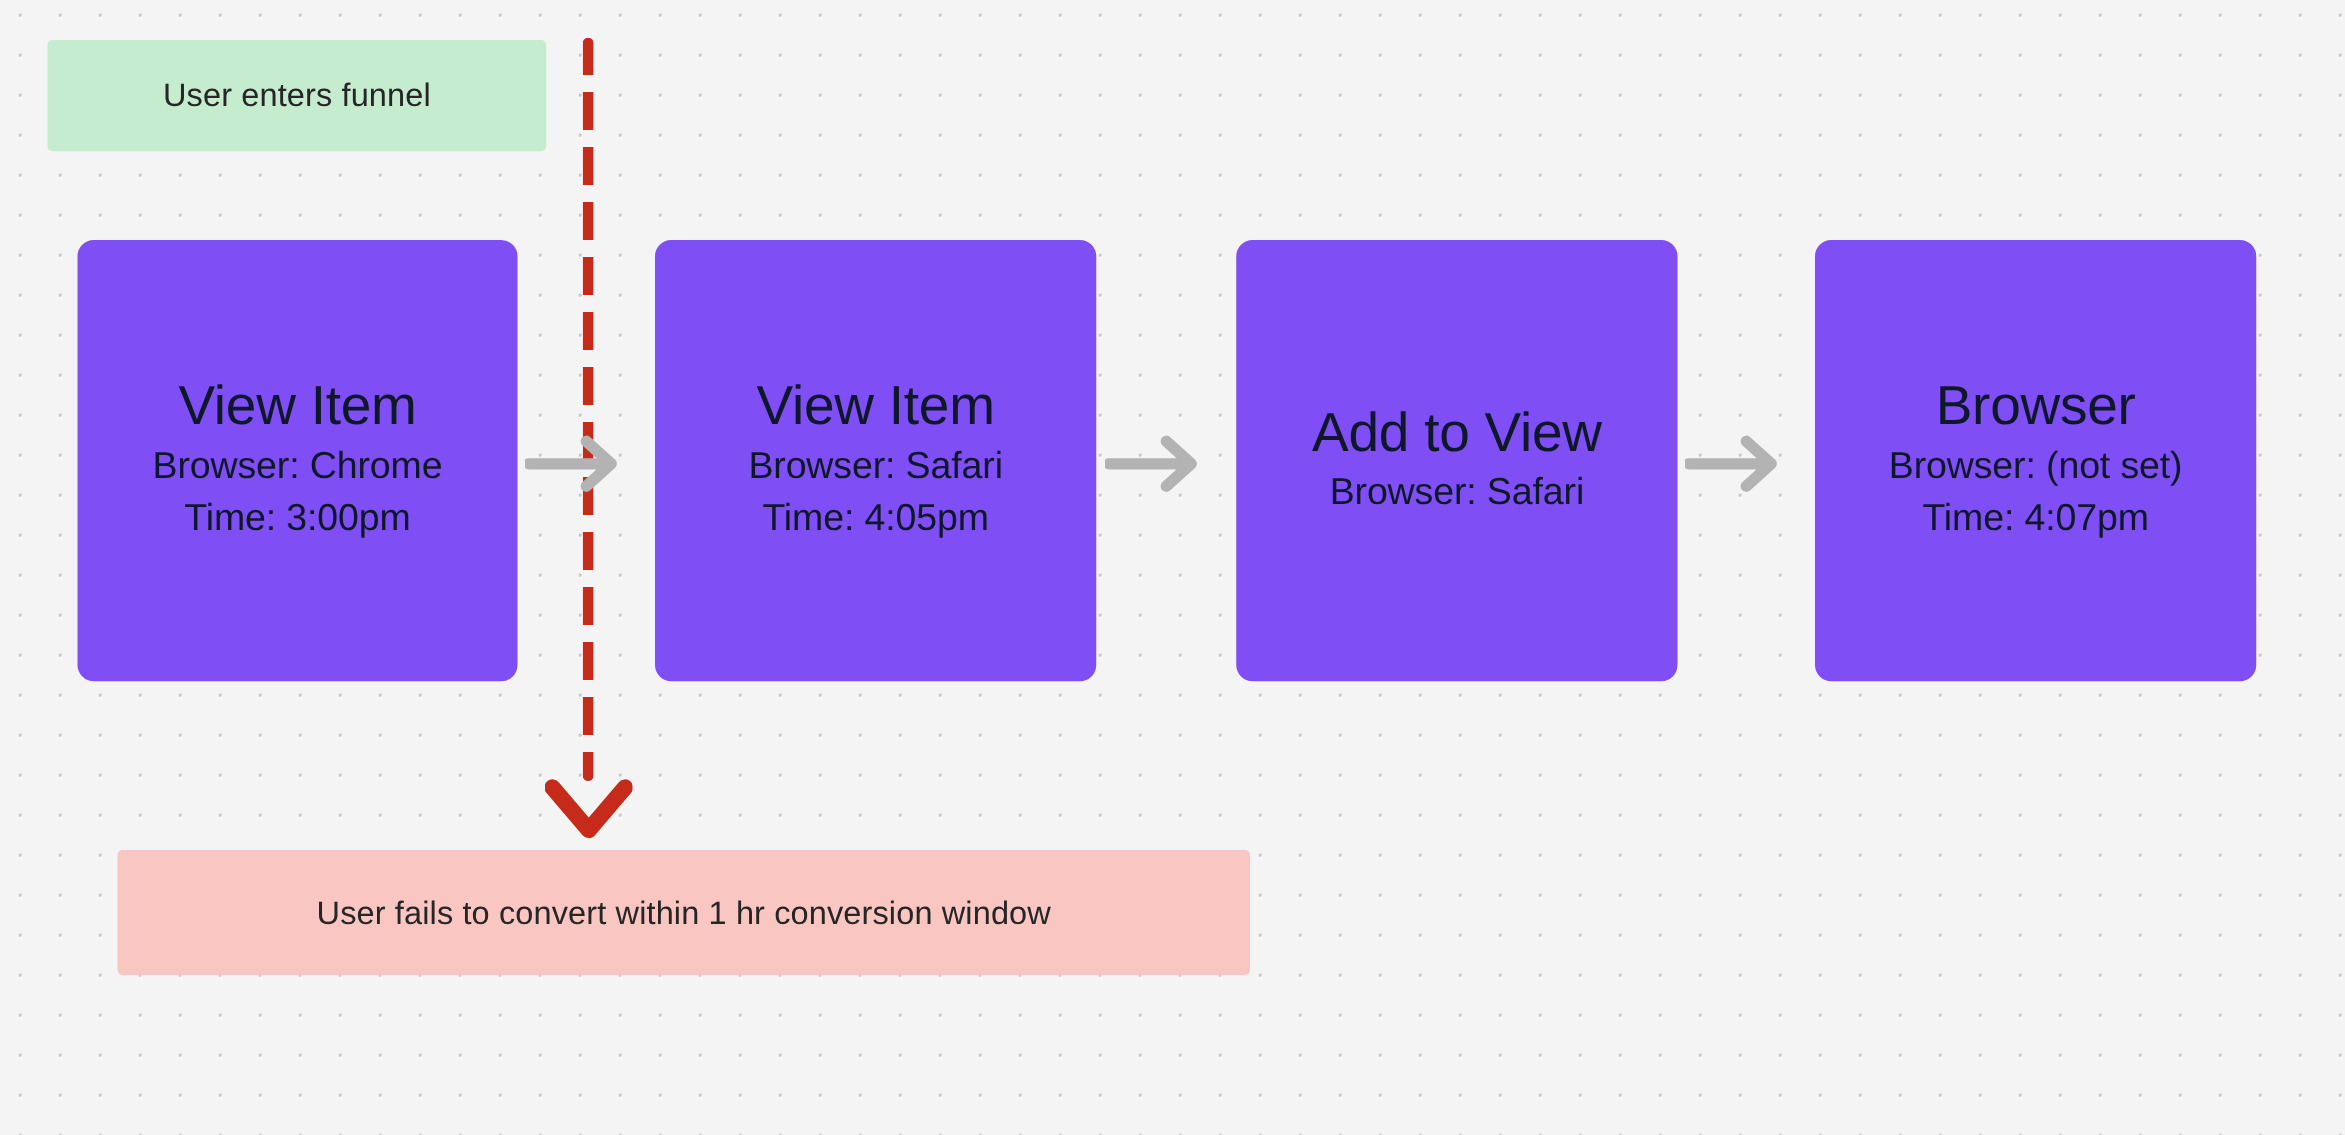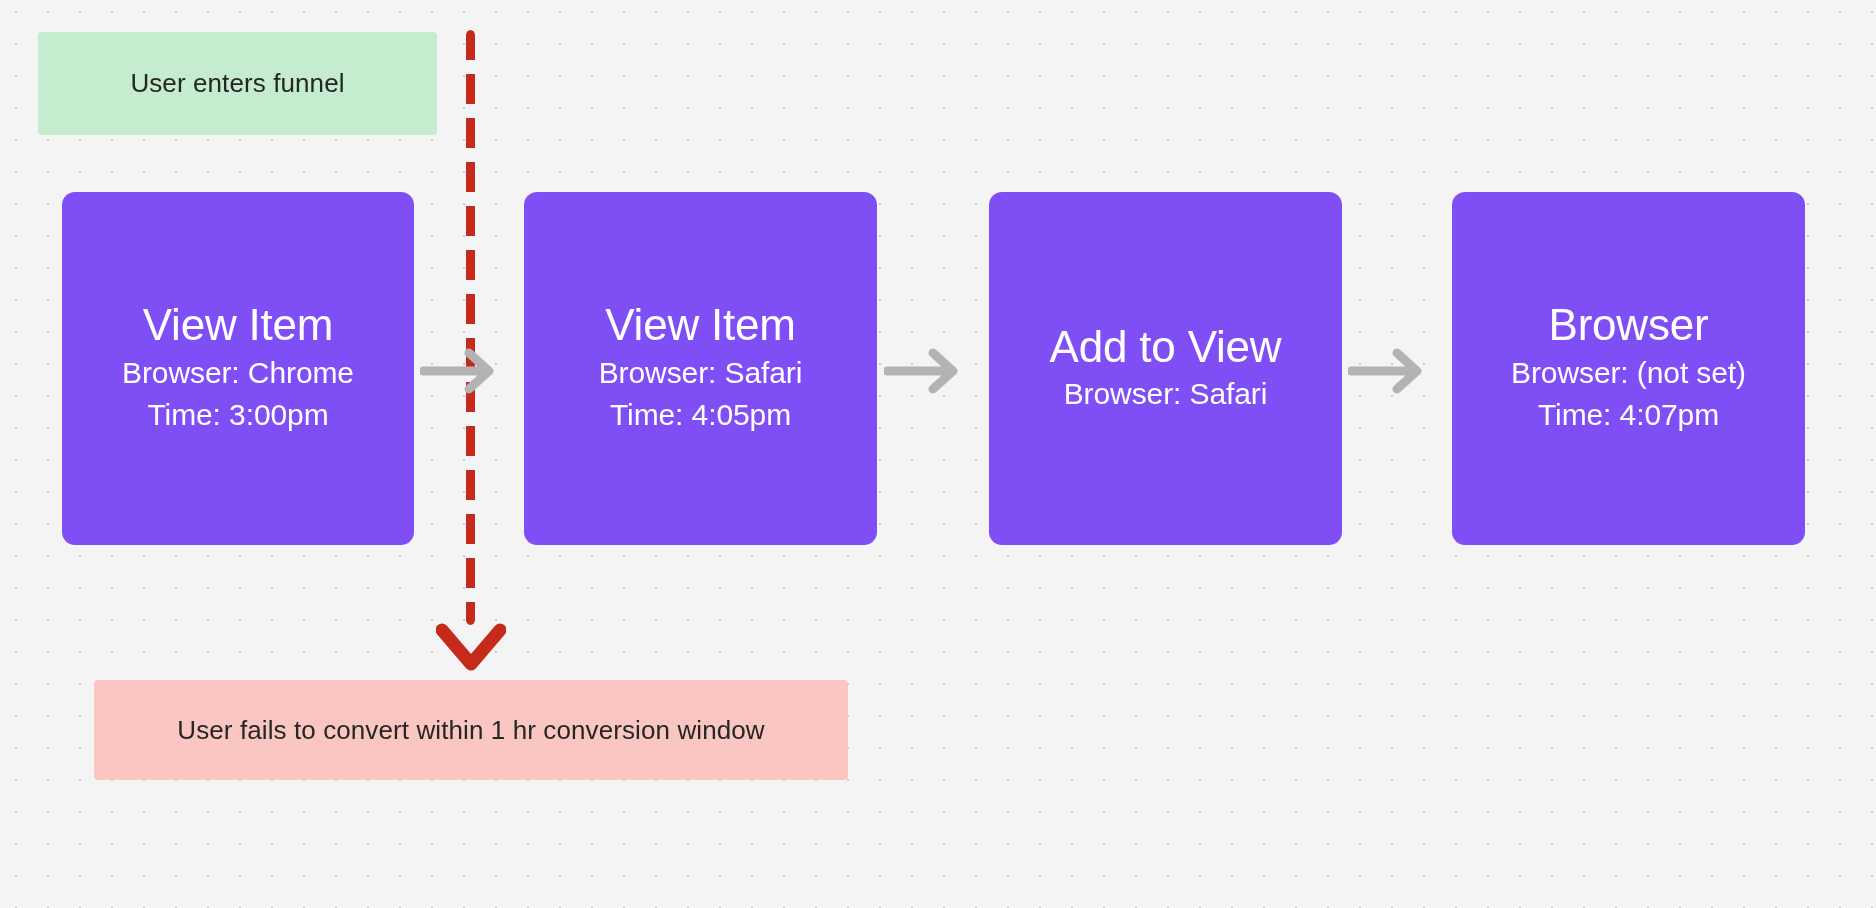--- a/index.html
+++ b/index.html
@@ -34,39 +34,39 @@
     color: #262626;
     font-size: 26px;
     font-weight: 400;
     letter-spacing: .1px;
     white-space: nowrap;
   }
   #entry-note {
     left: 38px;
     top: 32px;
     width: 399px;
-    height: 103px;
+    height: 89px;
     background: #c5ecce;
   }
   #fail-note {
     left: 94px;
     top: 680px;
-    width: 754px;
+    width: 906px;
     height: 100px;
     background: #fac6c2;
   }
 
   
   .card {
     position: absolute;
     top: 192px;
     height: 353px;
     border-radius: 13px;
     background: #7f4ff5;
-    color: #ffffff;
+    color: #0f172a;
     display: flex;
     flex-direction: column;
     align-items: center;
     justify-content: center;
     text-align: center;
     box-sizing: border-box;
     padding: 0 8px;
   }
   .card .title {
     font-size: 44px;

